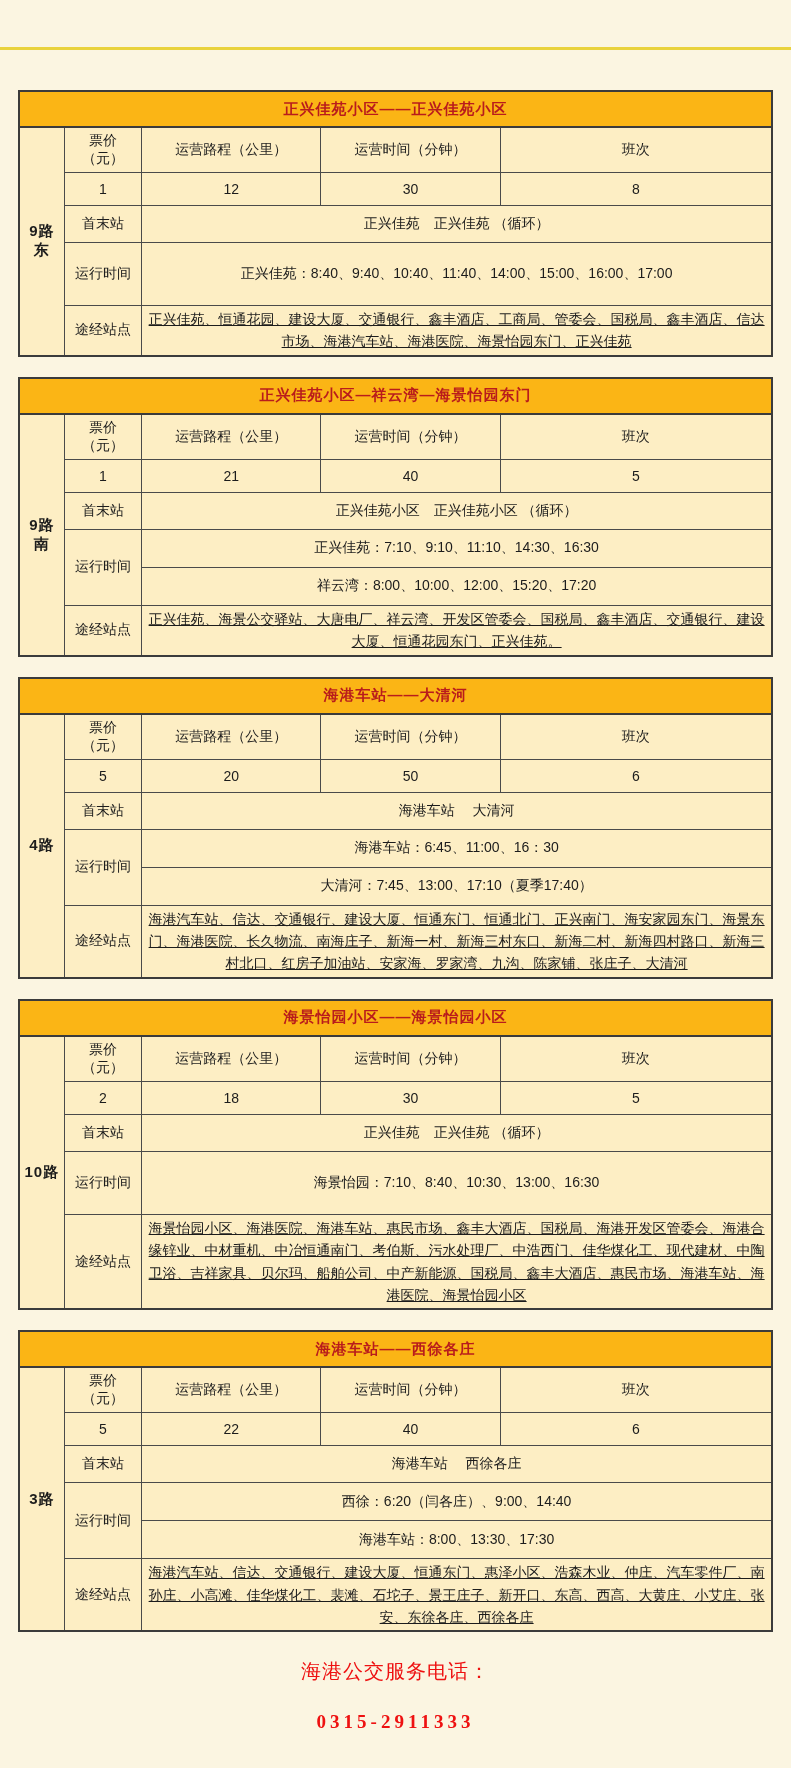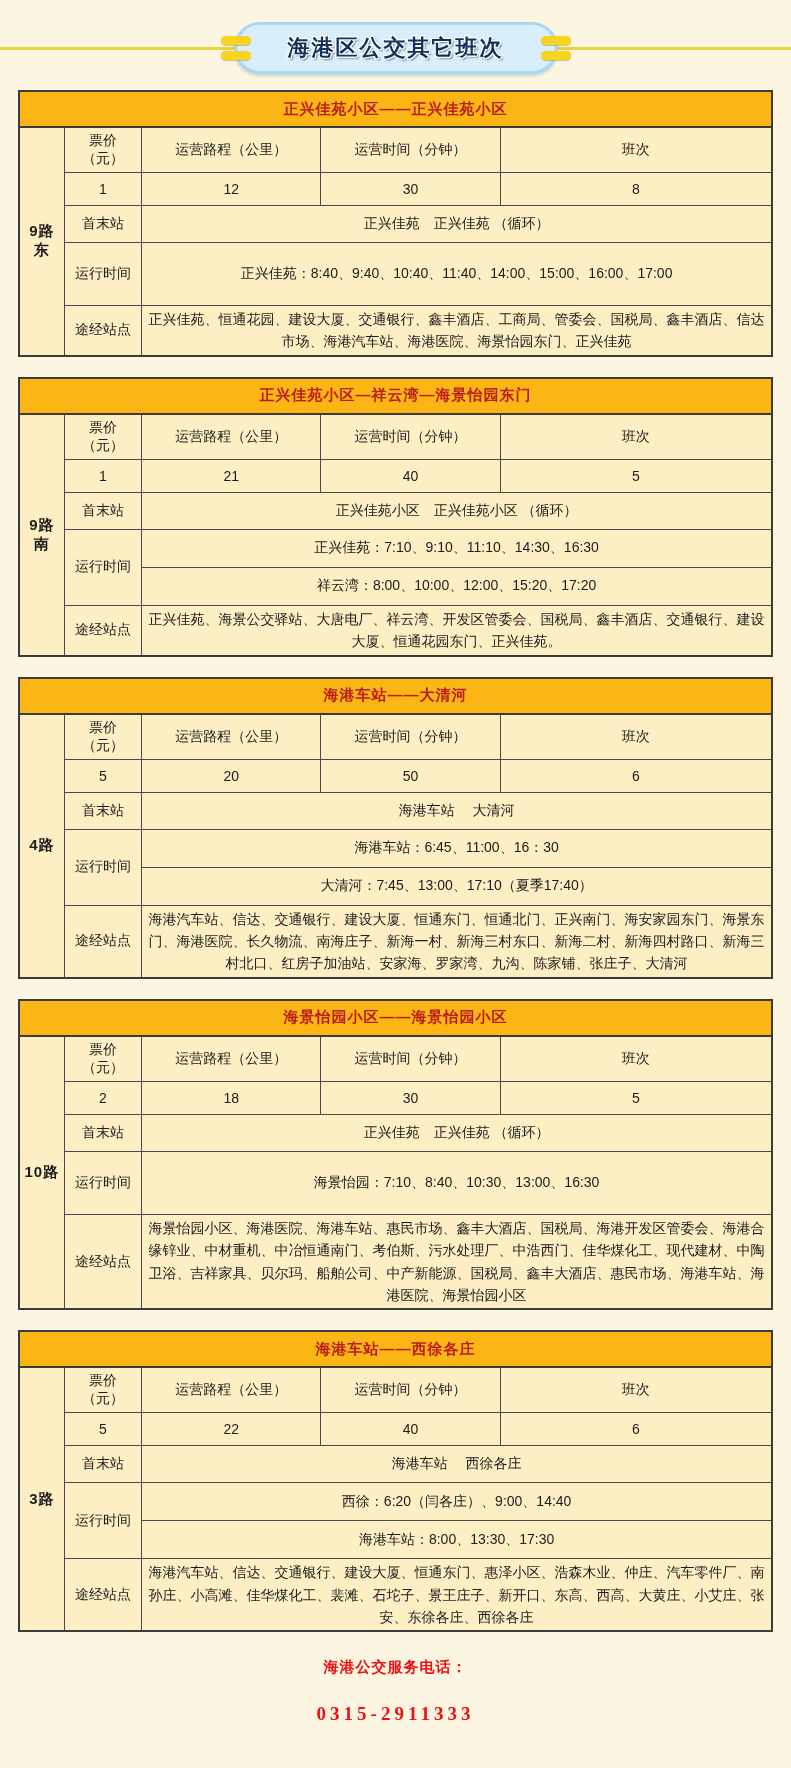--- a/index.html
+++ b/index.html
@@ -49,48 +49,37 @@
     font-size:15px;font-weight:bold;color:#b91c1c;letter-spacing:1px;
     border:2px solid #3B3B3B;
   }
   .r-cols td{height:40px;}
   .r-vals td{height:28px;}
   .r-term td{height:32px;}
   .r-time-single td{height:58px;}
   .r-time-sub td{height:33px;}
   .route-cell{font-size:15px;letter-spacing:1px;font-weight:bold;}
   .cell-left{text-align:left;padding-left:6px;}
-  .stops-cell{line-height:1.6;text-align:center;}
+  .stops-cell{line-height:1.6;text-align:center;text-decoration:underline;}
   .pad-a{padding-top:24px;padding-bottom:24px;}
   .pad-b{padding-top:36px;padding-bottom:36px;}
   .pad-c{padding-top:10px;padding-bottom:10px;}
 
   
   .footer{margin-top:26px;text-align:center;font-family:"Liberation Serif", serif;}
-  .footer-label{font-size:15px;font-weight:bold;color:#EE1111;letter-spacing:1px;}
+  .footer-label{font-size:20px;font-weight:normal;color:#EE1111;letter-spacing:1px;}
   .footer-phone{margin-top:26px;padding-bottom:40px;font-size:19px;font-weight:bold;color:#EE1111;letter-spacing:4px;}
 </style>
 </head>
 <body>
 
 <div class="page">
 
   <div class="title-band">
     <div class="title-line"></div>
-    <div class="title-pill">
-      <span class="equals eq-left">
-          <span></span>
-          <span></span>
-        </span>
-      <span>海港区公交其它班次</span>
-      <span class="equals eq-right">
-          <span></span>
-          <span></span>
-        </span>
-    </div>
   </div>
 
   <table class="bus-table">
     <colgroup>
         <col class="c-route">
         <col class="c-label">
         <col class="c-dist">
         <col class="c-time">
         <col class="c-freq">
       </colgroup>

